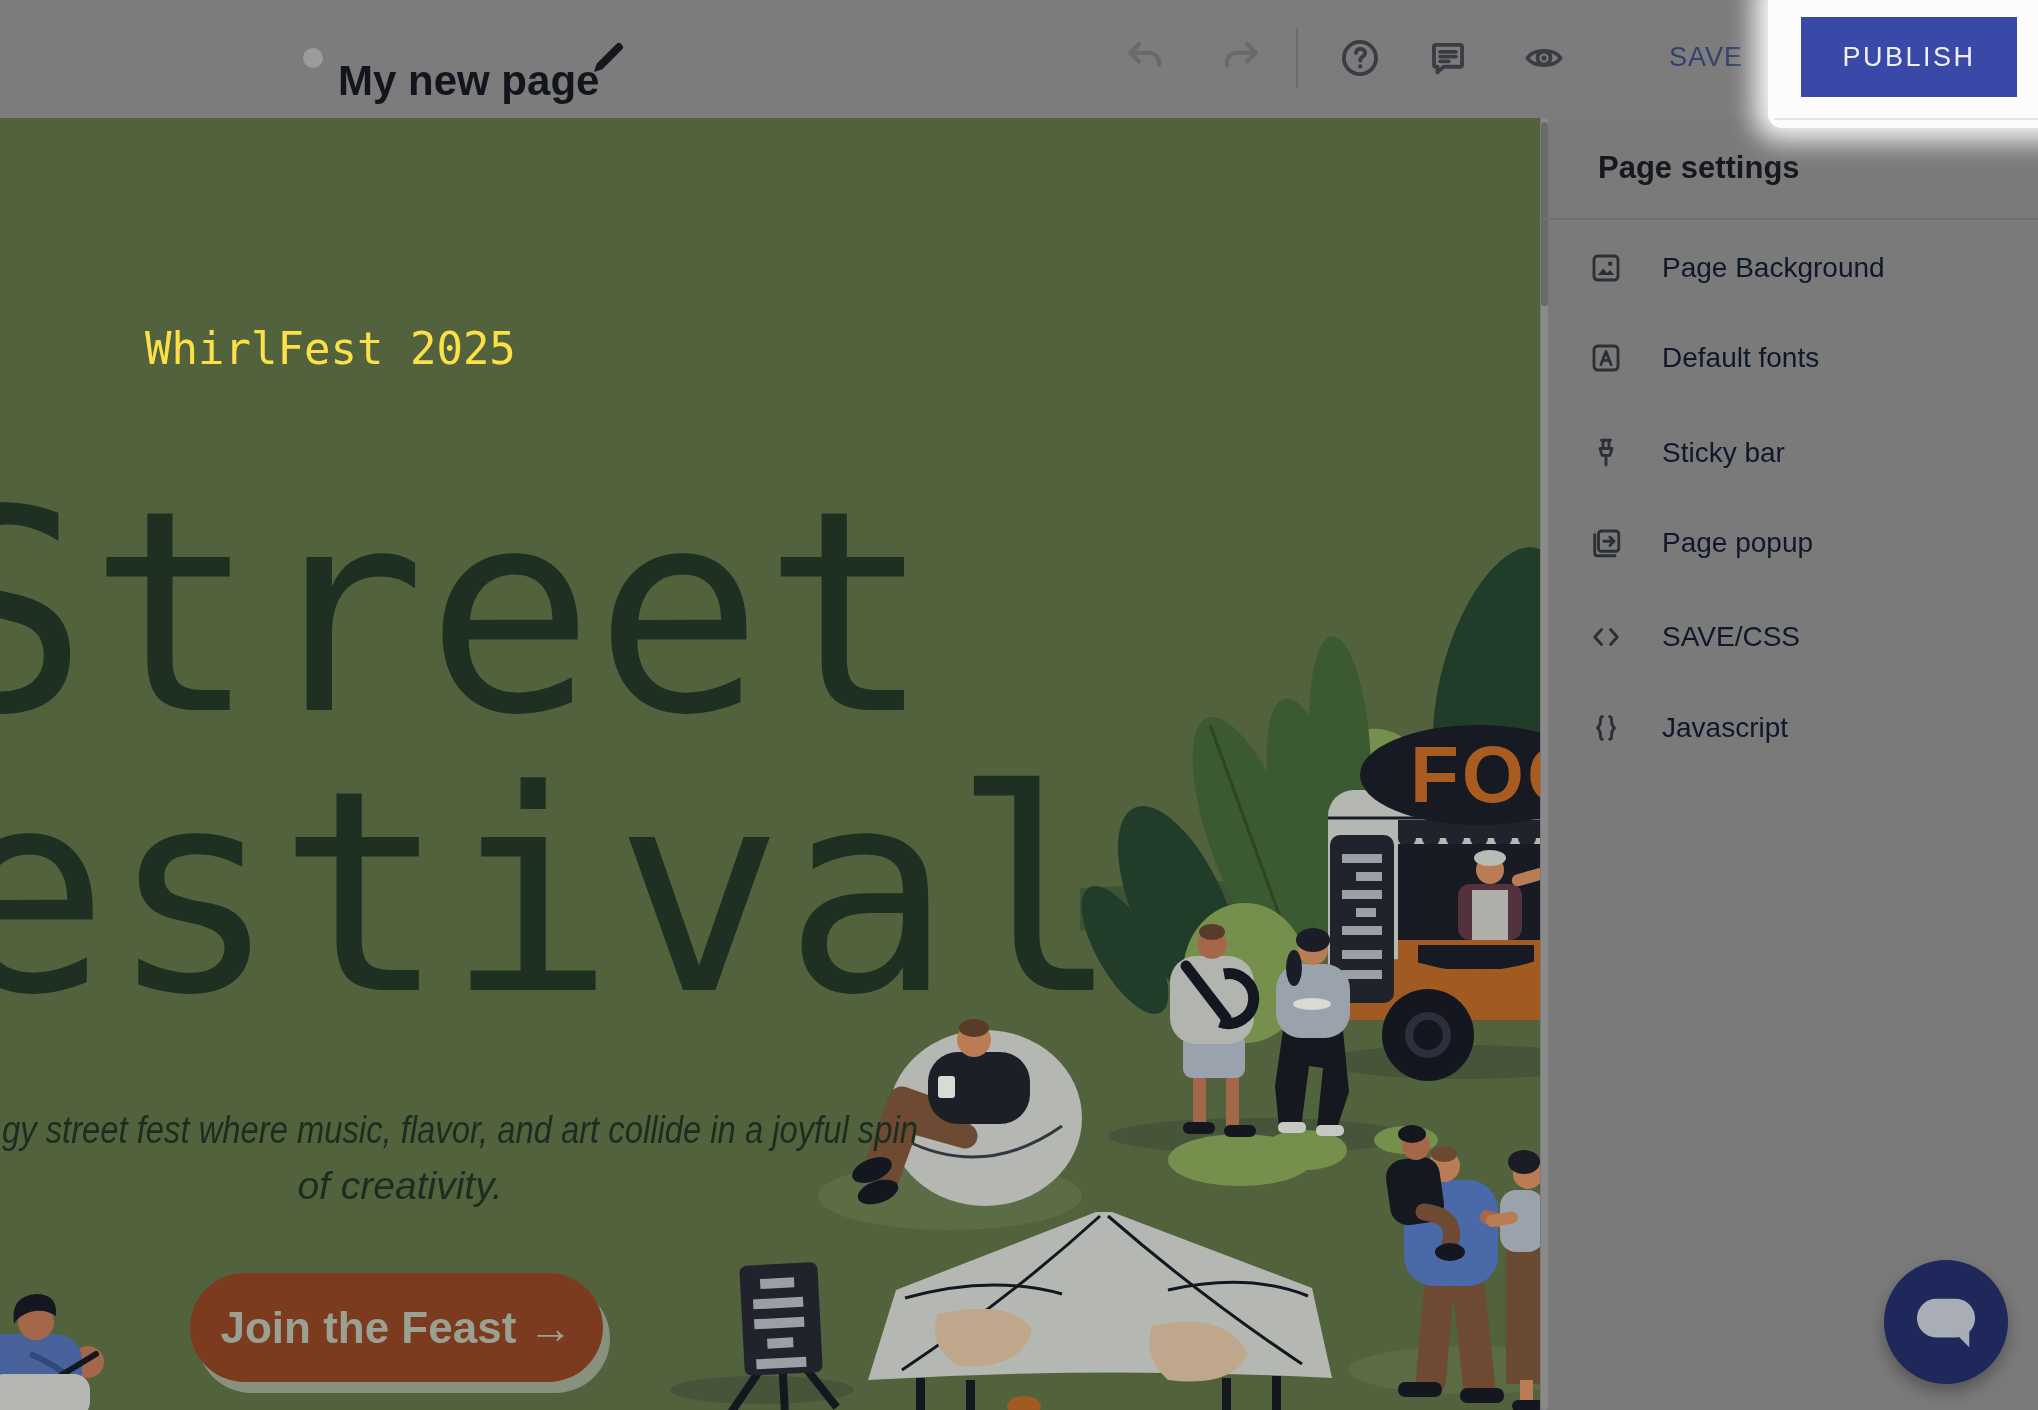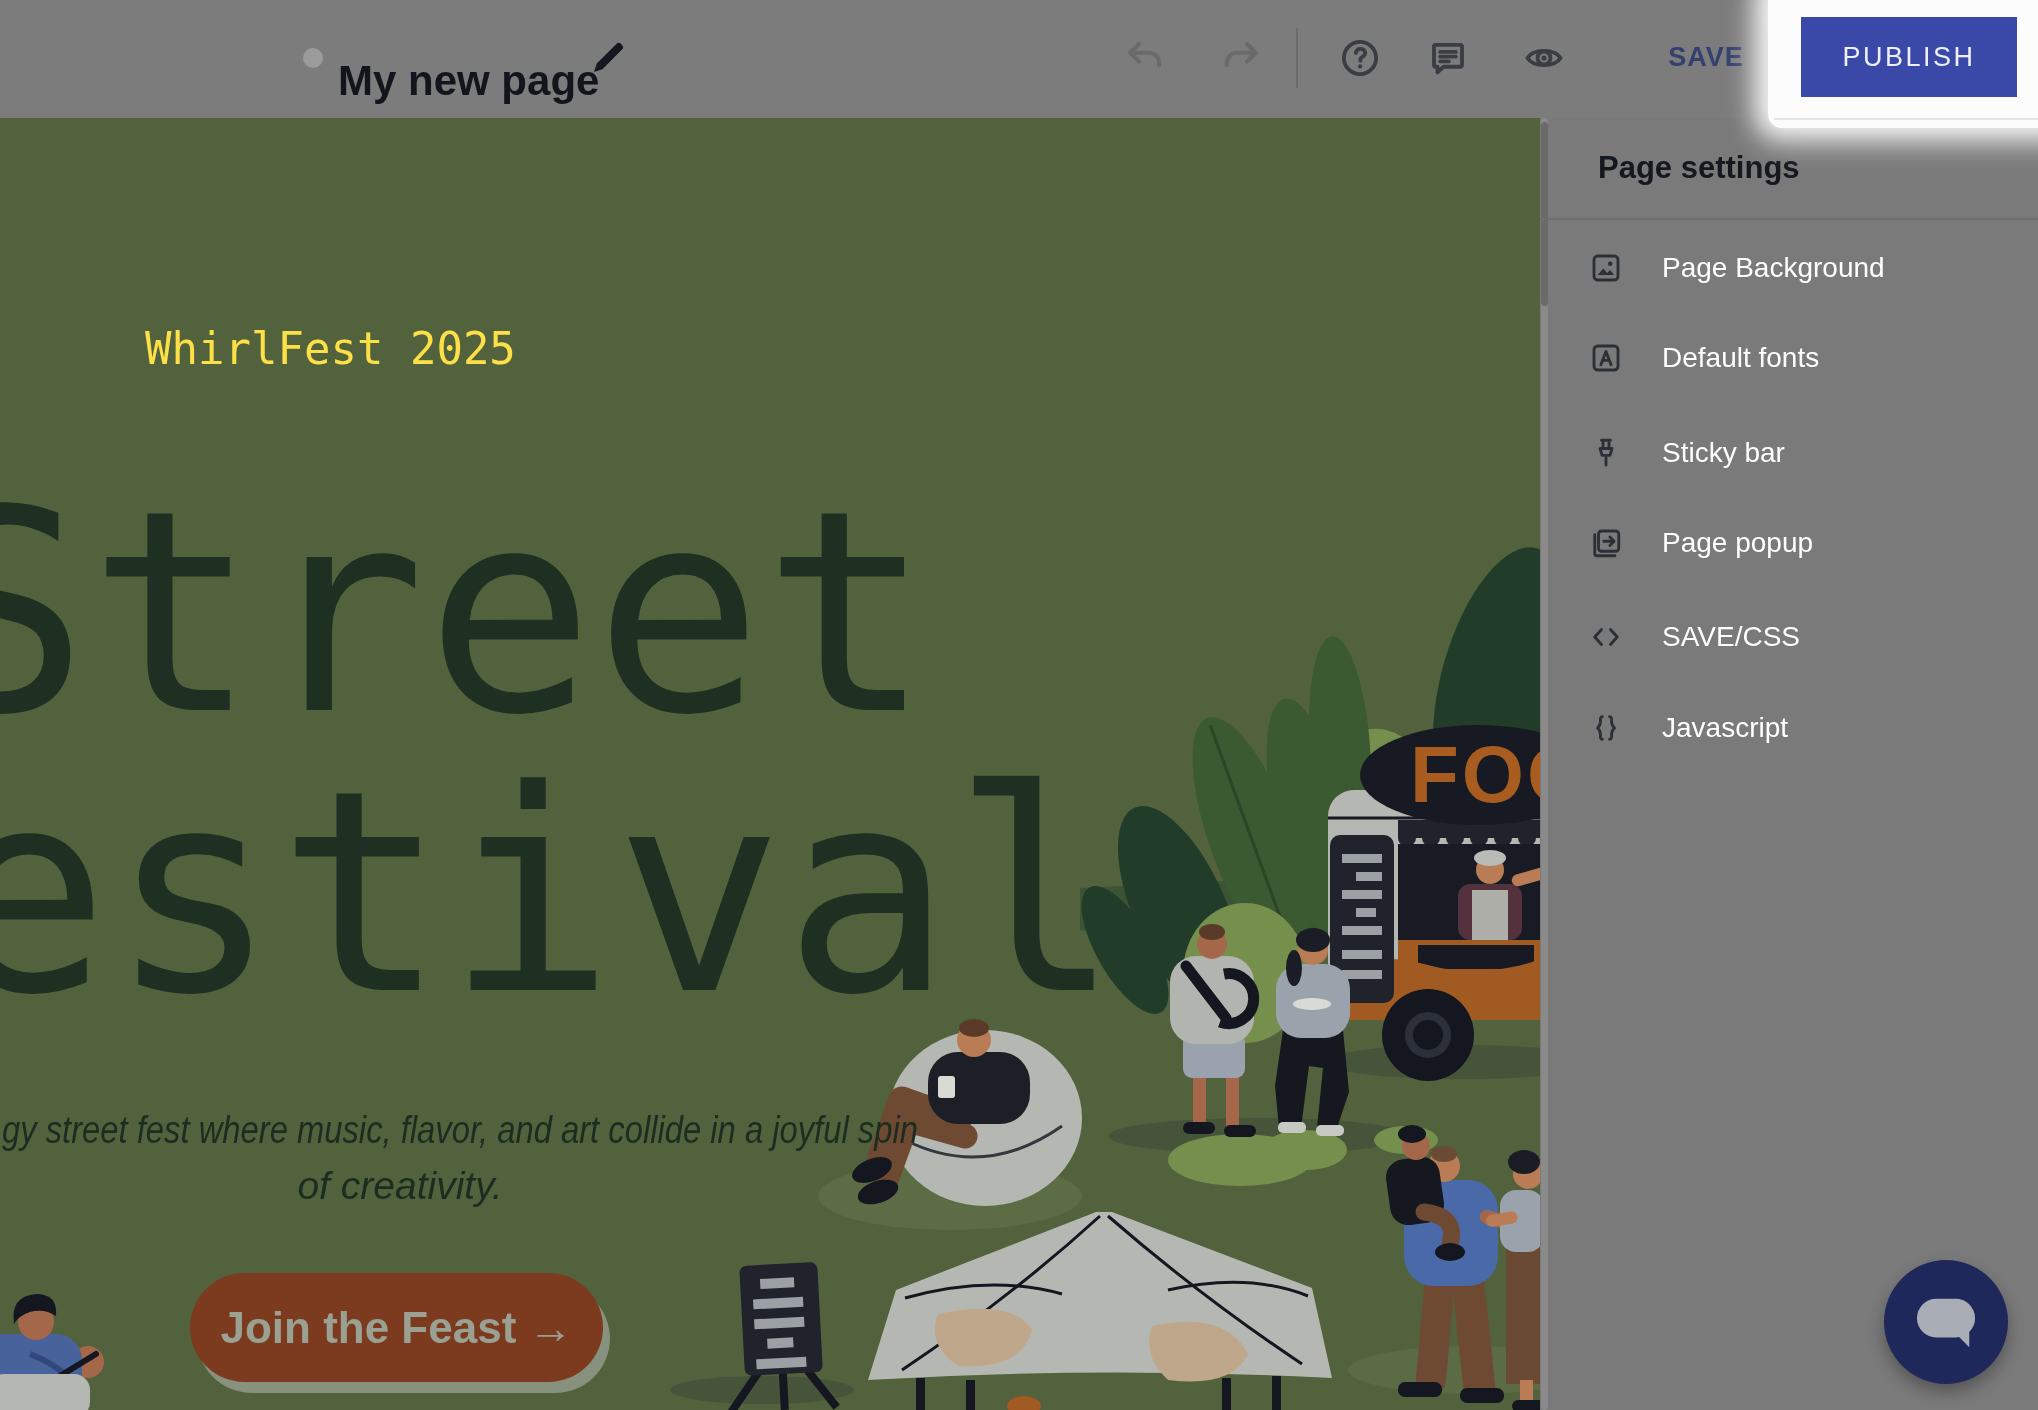--- a/index.html
+++ b/index.html
@@ -6,21 +6,21 @@
   #app{position:relative;width:2038px;height:1410px;overflow:hidden;background:#7a7a7a;
        font-family:"Liberation Sans",sans-serif;}
   
   .toolbar{position:absolute;left:0;top:0;width:2038px;height:118px;background:#7c7c7c;z-index:40;}
   .title-dot{position:absolute;left:303px;top:48px;width:20px;height:20px;border-radius:50%;background:#9b9b9b;}
   .page-title{position:absolute;left:338px;top:34px;font-size:42px;font-weight:bold;color:#12161c;white-space:nowrap;margin-top:23px;}
   .icon-btn{position:absolute;top:36px;width:44px;height:44px;display:flex;align-items:center;justify-content:center;}
   .icon-btn svg{width:42px;height:42px;}
   .tb-divider{position:absolute;left:1296px;top:28px;width:2px;height:60px;background:#6b6b6b;}
   .save-link{position:absolute;left:1666px;top:42px;width:80px;text-align:center;font-size:27px;letter-spacing:1px;
-             color:#34406e;font-weight:700;}
+             color:#34406e;font-weight:400;}
   .spotlight{position:absolute;left:1768px;top:-16px;width:300px;height:144px;background:#fcfcfd;border-radius:14px;
              box-shadow:0 0 26px 14px rgba(255,255,255,0.95),0 16px 24px -6px rgba(0,0,0,0.25);z-index:41;}
   .spotlight .bottom-line{position:absolute;left:6px;right:6px;bottom:8px;height:2px;background:#e4e4e8;}
   .publish-btn{position:absolute;left:1801px;top:17px;width:216px;height:80px;background:#3a48a8;border-radius:0;
                display:flex;align-items:center;justify-content:center;color:#eef0f6;font-size:27px;letter-spacing:2.5px;
                z-index:42;}
   
   .canvas{position:absolute;left:0;top:118px;width:1540px;height:1292px;background:#52623d;overflow:hidden;z-index:10;}
   .canvas svg.illu{position:absolute;left:0;top:0;z-index:1;}
   .hero-eyebrow{position:absolute;left:145px;top:205px;font-family:"DejaVu Sans Mono",monospace;font-size:44px;
@@ -37,21 +37,21 @@
            color:#9aa092;font-size:44px;font-weight:bold;z-index:3;}
   
   .sidebar{position:absolute;left:1540px;top:118px;width:554px;height:1292px;background:#7a7a7a;z-index:20;}
   .sb-track{position:absolute;left:1px;top:0;width:7px;height:1292px;background:#8a8a8a;border-radius:4px;}
   .sb-thumb{position:absolute;left:1px;top:4px;width:7px;height:184px;background:#6a6a6a;border-radius:4px;}
   .sb-title{position:absolute;left:58px;top:32px;font-size:31px;font-weight:bold;color:#15181e;}
   .sb-divider{position:absolute;left:0;top:100px;width:498px;height:2px;background:#6f6f6f;}
   .sb-item{position:absolute;left:0;width:498px;height:64px;}
   .sb-item .ic{position:absolute;left:48px;top:14px;width:36px;height:36px;}
   .sb-item .ic svg{width:36px;height:36px;}
-  .sb-item .lb{position:absolute;left:122px;top:16px;font-size:28px;color:#ffffff;white-space:nowrap;}
+  .sb-item .lb{position:absolute;left:122px;top:16px;font-size:28px;color:#0f172a;white-space:nowrap;}
   
   .chat-fab{position:absolute;left:1884px;top:1260px;width:124px;height:124px;border-radius:50%;background:#1e285a;
             box-shadow:0 8px 16px rgba(0,0,0,0.30);display:flex;align-items:center;justify-content:center;z-index:50;}
   
   .st{fill:none;stroke:#3a3e44;stroke-width:2.2;stroke-linecap:round;stroke-linejoin:round;}
   .st-dim{fill:none;stroke:#6a6a6a;stroke-width:2.4;stroke-linecap:round;stroke-linejoin:round;}
   .sb-st{fill:none;stroke:#2b3036;stroke-width:1.9;stroke-linecap:round;stroke-linejoin:round;}
 </style>
 </head>
 <body>

